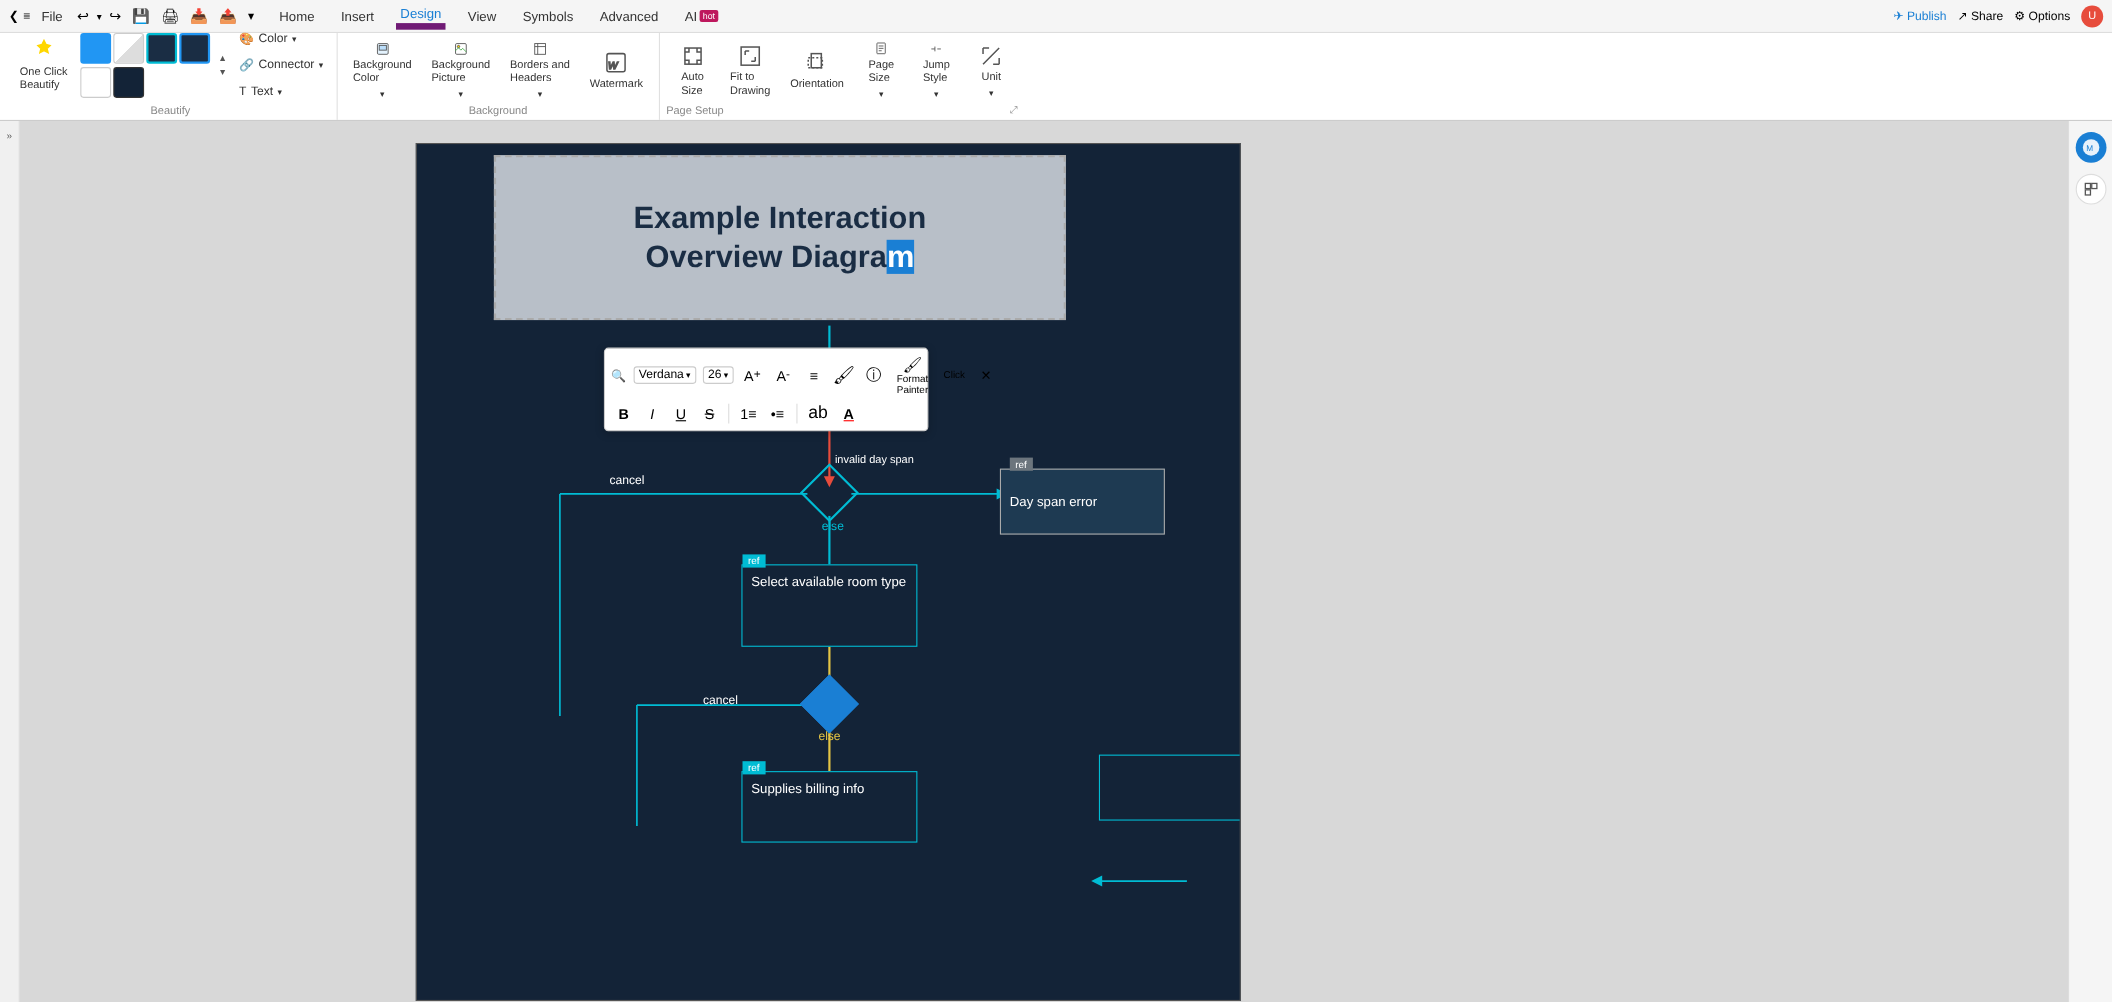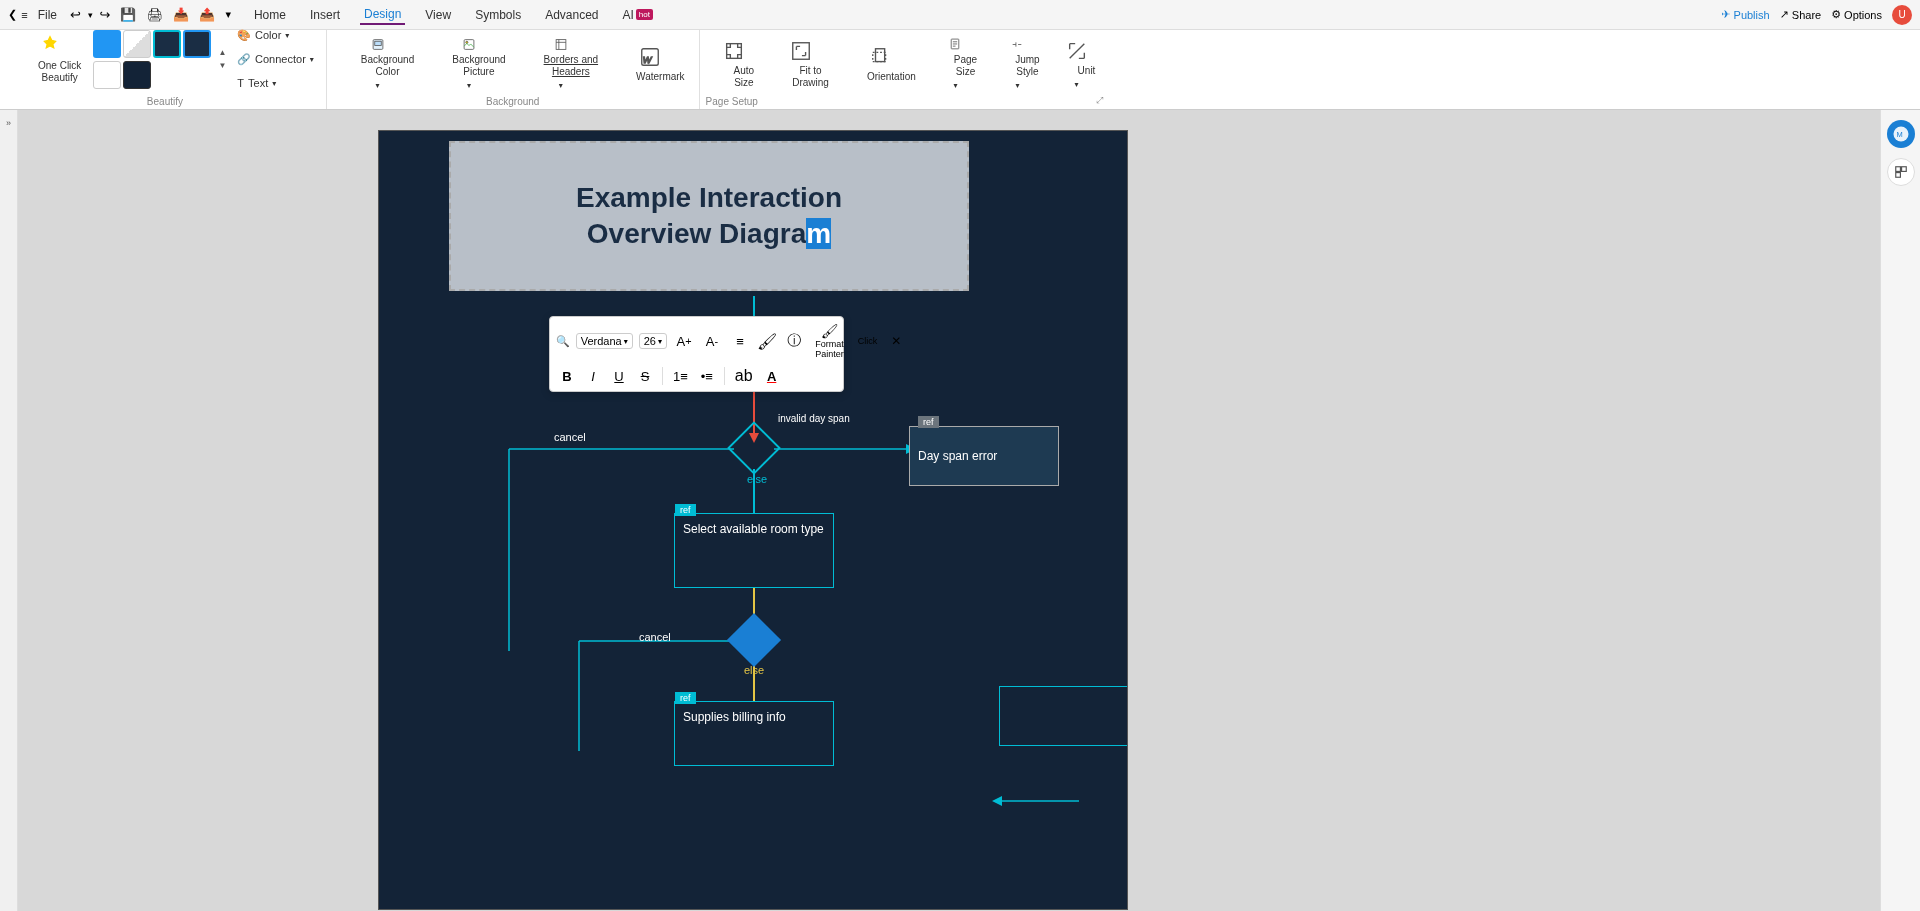--- a/index.html
+++ b/index.html
@@ -12,21 +12,21 @@
       height: 30px;
       background: #f5f5f5;
       border-bottom: 1px solid #ddd;
       padding: 0 8px;
       gap: 6px;
       font-size: 12px;
     }
     .top-bar-icons { display: flex; gap: 4px; align-items: center; }
     .top-bar-nav { display: flex; gap: 16px; align-items: center; margin-left: 10px; }
     .nav-item { font-size: 12px; color: #333; cursor: pointer; padding: 2px 4px; }
-    .nav-item.active { color: #1a7fd4; border-bottom: 2px solid #701a75; }
+    .nav-item.active { color: #1a7fd4; border-bottom: 6px solid #701a75; }
     .top-bar-right { margin-left: auto; display: flex; gap: 10px; align-items: center; }
 
     
     .ribbon {
       display: flex;
       align-items: stretch;
       height: 80px;
       background: #ffffff;
       border-bottom: 1px solid #ccc;
       padding: 0 4px;
@@ -61,21 +61,21 @@
       padding: 4px 8px;
       cursor: pointer;
       border-radius: 3px;
       font-size: 10px;
       color: #333;
       min-width: 48px;
       height: 60px;
       gap: 3px;
     }
     .ribbon-btn svg { width: 22px; height: 22px; }
-    .ribbon-btn-label { font-size: 10px; text-align: center; line-height: 1.2; margin-left: 20px; }
+    .ribbon-btn-label { font-size: 10px; line-height: 1.2; }
     .ribbon-btn-small {
       display: flex;
       flex-direction: row;
       align-items: center;
       padding: 2px 6px;
       cursor: pointer;
       border-radius: 3px;
       font-size: 11px;
       color: #333;
       gap: 4px;
@@ -418,21 +418,21 @@
         <span class="ribbon-btn-label" style="white-space:pre-line;">Background
 Picture</span>
         <span style="font-size:8px;">▾</span>
       </div>
       <div class="ribbon-btn">
         <svg viewBox="0 0 24 24" width="22" height="22" fill="none" stroke="#555" stroke-width="1.5">
           <rect x="3" y="3" width="18" height="18"></rect>
           <line x1="3" y1="8" x2="21" y2="8"></line>
           <line x1="8" y1="3" x2="8" y2="21"></line>
         </svg>
-        <span class="ribbon-btn-label" style="white-space:pre-line;text-decoration:underline;">Borders and
+        <span class="ribbon-btn-label" style="white-space:pre-line;">Borders and
 Headers</span>
         <span style="font-size:8px;">▾</span>
       </div>
       <div class="ribbon-btn">
         <svg viewBox="0 0 24 24" width="22" height="22" fill="none" stroke="#555" stroke-width="1.5">
           <text x="4" y="18" font-size="10" fill="#aaa" style="font-style:italic;">W</text>
           <rect x="3" y="3" width="18" height="18" rx="2"></rect>
         </svg>
         <span class="ribbon-btn-label">Watermark</span>
       </div>
@@ -598,21 +598,21 @@
         <button class="ft-btn" style="font-size:13px;background:none;border:none;cursor:pointer;">•≡</button>
         <div class="ft-sep"></div>
         <button class="ft-btn" style="font-size:16px;background:none;border:none;cursor:pointer;">ab</button>
         <button class="ft-btn" style="font-size:13px;font-weight:bold;background:none;border:none;cursor:pointer;text-decoration:underline;text-decoration-color:#f00;">A</button>
       </div>
     </div>
 
 
     <div style="position:absolute;top:298px;left:356px;width:38px;height:38px;transform:rotate(45deg);background:transparent;border:2px solid #00bcd4;"></div>
 
-    <div style="position:absolute;top:282px;left:399px;color:white;font-size:10px;white-space:nowrap;">invalid day span</div>
+    <div style="position:absolute;top:282px;left:380px;color:white;font-size:10px;white-space:nowrap;">invalid day span</div>
 
     <div style="position:absolute;top:300px;left:175px;color:white;font-size:11px;">cancel</div>
 
     <div style="position:absolute;top:342px;left:368px;color:#00bcd4;font-size:11px;">else</div>
 
     <div style="position:absolute;top:295px;left:530px;width:150px;height:60px;border:1.5px solid #aaa;background:#1e3a52;color:white;font-size:12px;display:flex;align-items:center;padding:8px;position:absolute;">
       <div style="position:relative;width:100%;height:100%;display:flex;align-items:center;">
         <span style="position:absolute;top:-19px;left:0;background:#6c757d;color:white;font-size:9px;padding:1px 5px;">ref</span>
         <span>Day span error</span>
       </div>

